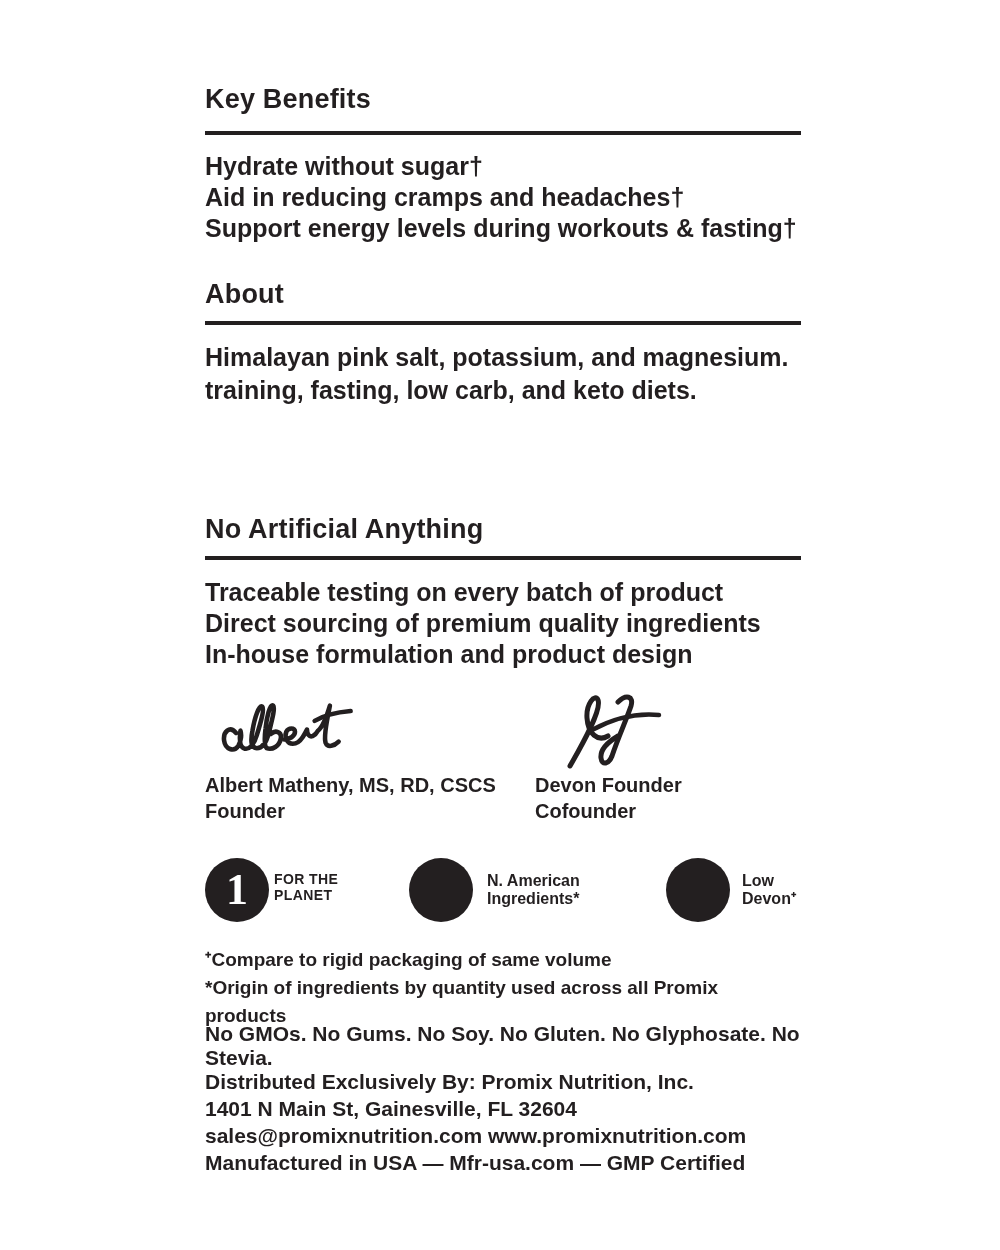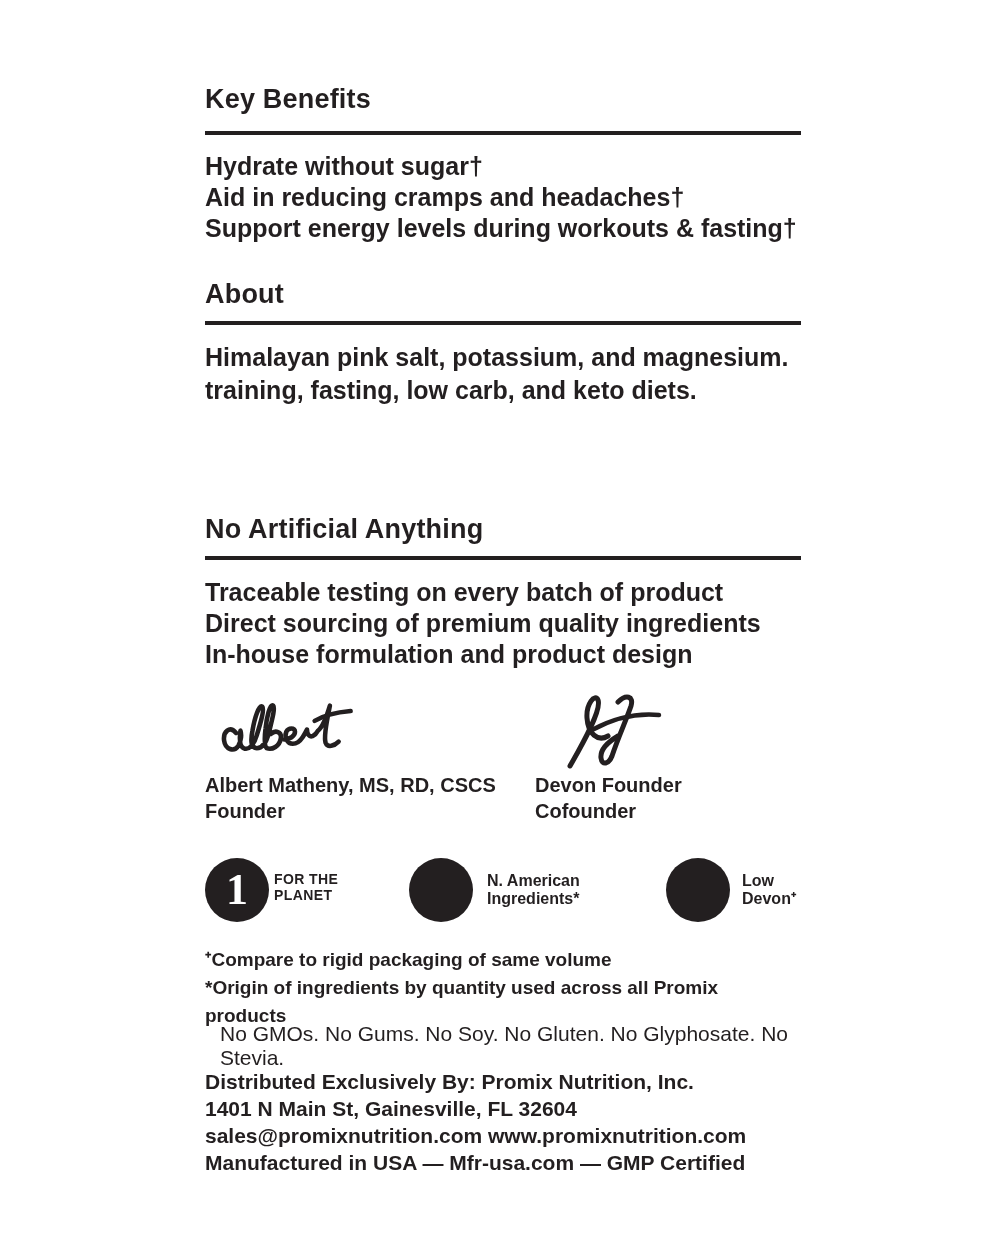--- a/index.html
+++ b/index.html
@@ -15,21 +15,21 @@
   .bodyline{font-size:25px;font-weight:700;line-height:31px;}
   .aboutline{font-size:25px;font-weight:700;line-height:33px;}
   .name{font-size:20px;font-weight:700;line-height:26px;}
   .badge-circle{width:64px;height:64px;border-radius:50%;background:#231f20;
     display:flex;align-items:center;justify-content:center;}
   .badge-circle .one{color:#ffffff;font-family:"Liberation Serif",serif;
     font-weight:700;font-size:44px;line-height:1;}
   .badge-text-sm{font-size:14px;font-weight:700;line-height:16px;letter-spacing:.4px;}
   .badge-text{font-size:16px;font-weight:700;line-height:18px;}
   .footnote{font-size:19px;font-weight:700;line-height:28px;}
-  .claims{font-size:21px;font-weight:400;margin-left:15px;}
+  .claims{font-size:21px;font-weight:700;}
   .footerline{font-size:21px;font-weight:700;line-height:27px;}
   svg.sig path{fill:none;stroke:#231f20;stroke-linecap:round;stroke-linejoin:round;}
 </style>
 </head>
 <body>
 
 <div class="abs col heading" style="top:84px">Key Benefits</div>
 <div class="abs rule" style="top:131px"></div>
 <div class="abs col" style="top:151px">
   <div class="bodyline">Hydrate without sugar†</div>

